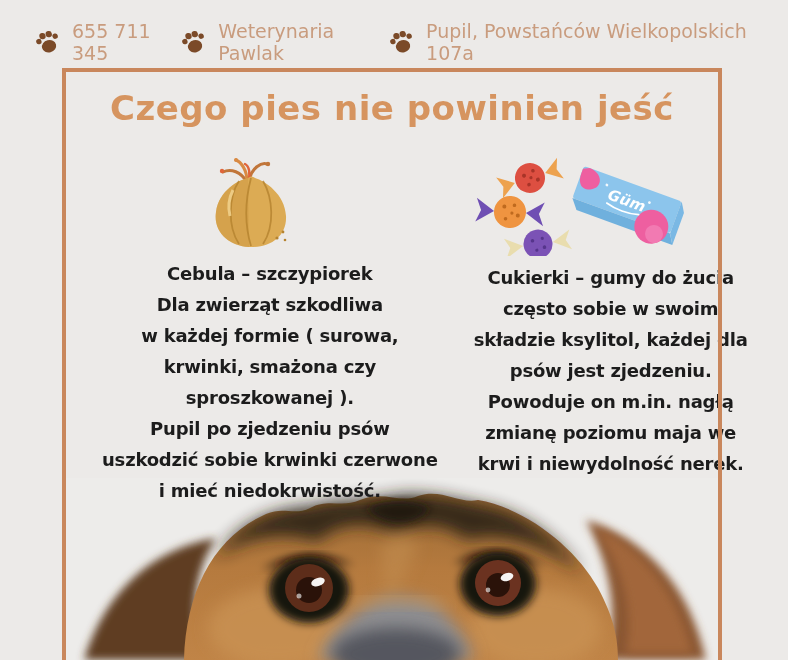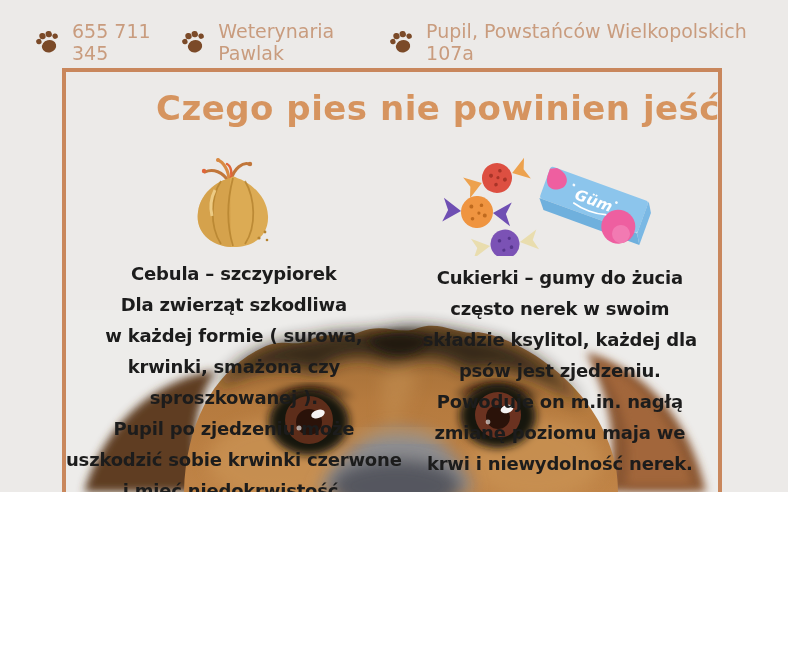--- a/index.html
+++ b/index.html
@@ -1,18 +1,18 @@
 <!DOCTYPE html>
 <html><head>
 <meta charset="utf-8">
 <style>
   html,body{margin:0;padding:0;}
   .canvas{
     position:relative;
-    width:788px;height:492px;
+    width:788px;height:660px;
     background:#eceae8;
     overflow:hidden;
     font-family:"DejaVu Sans", sans-serif;
   }
   
   .header{
     position:absolute;top:20px;left:34px;right:20px;
     display:flex;align-items:center;justify-content:space-between;
     color:#c99c7e;font-size:19px;
   }
@@ -24,29 +24,28 @@
     box-sizing:border-box;
     border:4px solid #c9875c;border-bottom:none;
     z-index:5;pointer-events:none;
   }
   .title{
     position:absolute;top:88px;left:62px;width:660px;margin:0;
     text-align:center;
     font-size:34px;font-weight:800;letter-spacing:.5px;
     color:#d6945f;
     z-index:2;
-    padding-left:46px;
   }
   .columns{
     position:absolute;top:150px;left:66px;width:652px;
     display:flex;z-index:2;
   }
   .col{flex:1 1 50%;display:flex;flex-direction:column;align-items:center;}
   .col .illo{display:block;}
-  .lines{margin-top:6px;text-align:center;}
+  .lines{margin-top:6px;text-align:center;padding-left:36px;}
   .lines span{
     display:block;white-space:nowrap;
     font-size:18px;font-weight:700;color:#1c1c1c;
     line-height:31px;letter-spacing:-0.2px;
   }
   .col-right .lines{}
   .dog{
     position:absolute;left:66px;bottom:0;width:652px;height:182px;
     z-index:1;
   }
@@ -127,21 +126,21 @@
             <circle cx="94" cy="76" r="1.4"></circle>
             <circle cx="96" cy="84" r="1.3"></circle>
         </g>
       </svg>
       <div class="lines">
         <span>Cebula – szczypiorek</span>
         <span>Dla zwierząt szkodliwa</span>
         <span>w każdej formie ( surowa,</span>
         <span>krwinki, smażona czy</span>
         <span>sproszkowanej ).</span>
-        <span>Pupil po zjedzeniu może</span>
+        <span>Pupil po zjedzeniu psów</span>
         <span>uszkodzić sobie krwinki czerwone</span>
         <span>i mieć niedokrwistość.</span>
       </div>
     </section>
 
     <section class="col col-right">
       <svg class="illo" width="250" height="104" viewBox="0 0 250 104" style="margin-top:2px;">
 
         <g transform="translate(62,26) rotate(-18)">
           <path d="M-16 0 L-32 -11 L-28 0 L-32 11 Z" fill="#eda24e"></path>
@@ -191,21 +190,21 @@
           <text x="52" y="23" text-anchor="middle" font-size="15" font-style="italic" font-weight="700" fill="#ffffff" font-family="DejaVu Sans, sans-serif">Güm</text>
           <path d="M34 27 C44 30 58 30 68 27" stroke="#ffffff" stroke-width="1.6" fill="none" stroke-linecap="round"></path>
           <g fill="#ffffff" opacity=".9">
               <circle cx="28" cy="10" r="1.4"></circle>
               <circle cx="74" cy="12" r="1.4"></circle>
             </g>
         </g>
       </svg>
       <div class="lines">
         <span>Cukierki – gumy do żucia</span>
-        <span>często nerek w swoim</span>
+        <span>często sobie w swoim</span>
         <span>składzie ksylitol, każdej dla</span>
         <span>psów jest zjedzeniu.</span>
         <span>Powoduje on m.in. nagłą</span>
         <span>zmianę poziomu maja we</span>
         <span>krwi i niewydolność nerek.</span>
       </div>
     </section>
   </div>
 
   <svg class="dog" viewBox="0 0 652 182" preserveAspectRatio="none">

